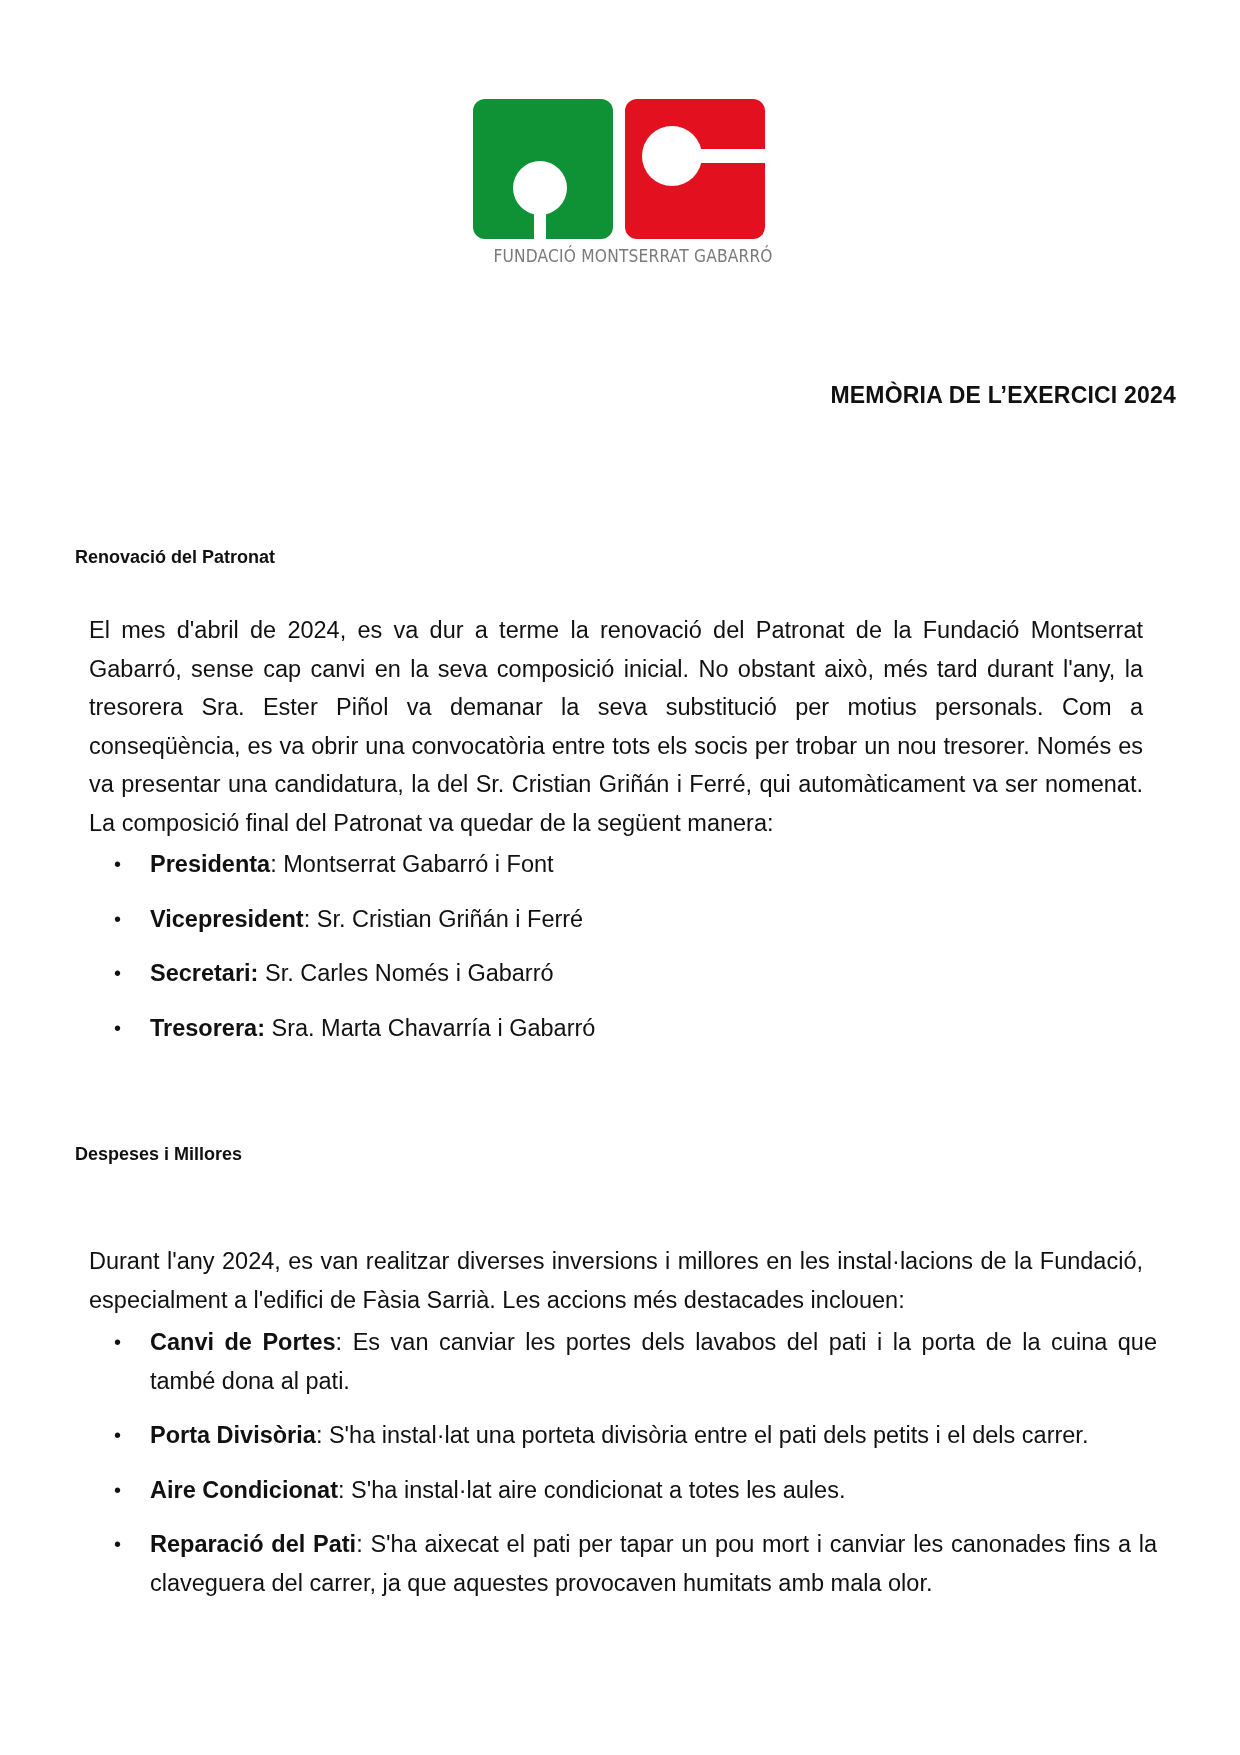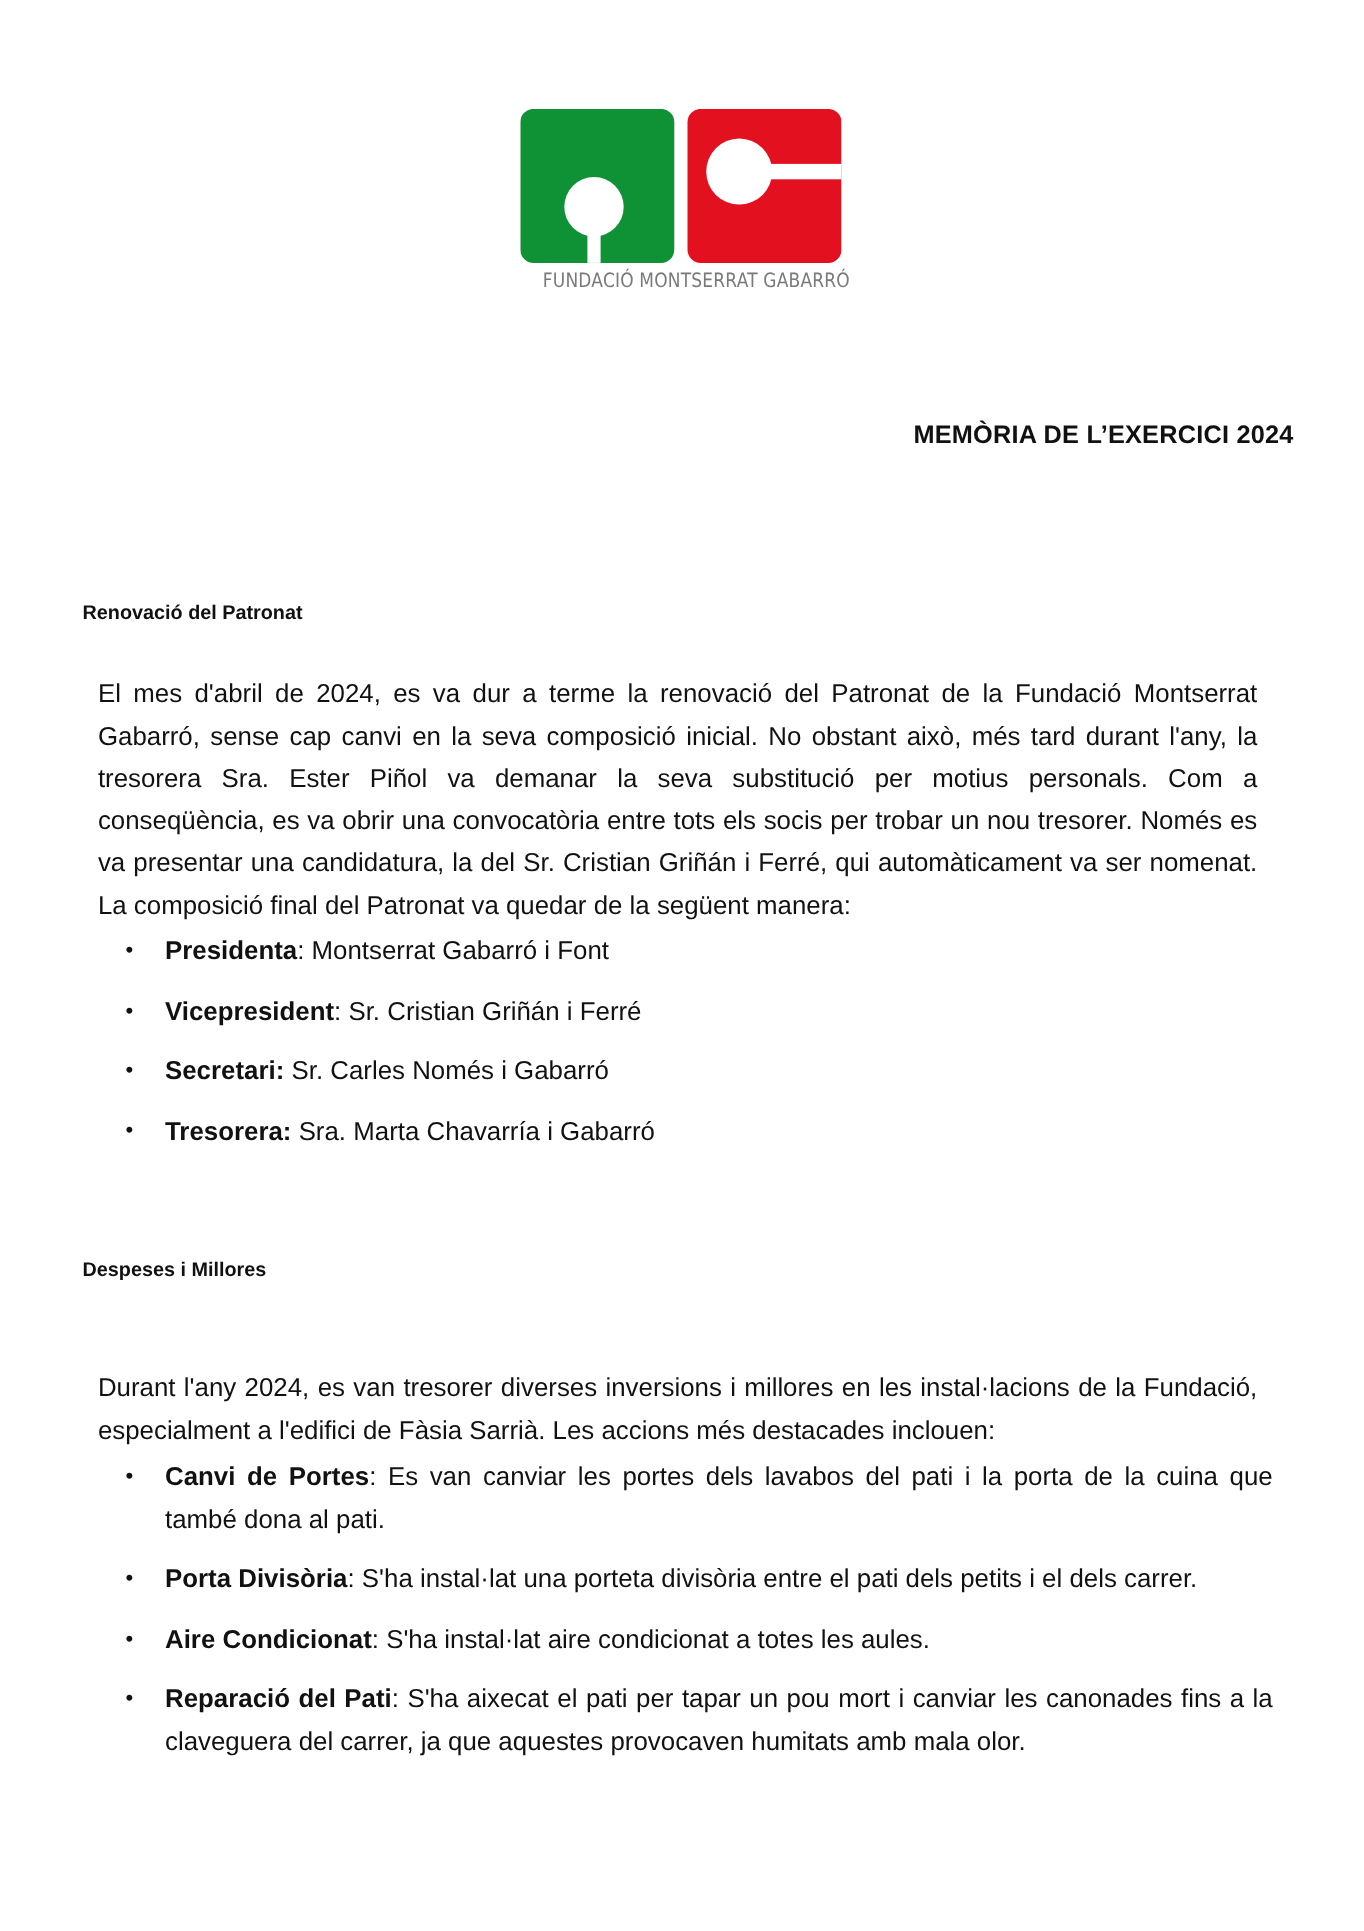--- a/index.html
+++ b/index.html
@@ -94,21 +94,21 @@
       <li>
         <span class="bullet">•</span>
         <span class="item-label">Tresorera:</span><span> </span><span>Sra. Marta Chavarría i Gabarró</span>
       </li>
     </ul>
   </div>
 
   <div class="section-heading" style="top:1104px;margin-top:24px;">Despeses i Millores</div>
 
   <div class="content" style="top:1212px;">
-    <p class="body">Durant l'any 2024, es van tresorer diverses inversions i millores en les instal·lacions de la Fundació, especialment a l'edifici de Fàsia Sarrià. Les accions més destacades inclouen:</p>
+    <p class="body">Durant l'any 2024, es van realitzar diverses inversions i millores en les instal·lacions de la Fundació, especialment a l'edifici de Fàsia Sarrià. Les accions més destacades inclouen:</p>
   </div>
 
   <div class="content" style="top:1307px;">
     <ul class="list">
       <li style="margin-bottom:16px;">
         <span class="bullet">•</span>
         <span class="item-label">Canvi de Portes</span><span>: </span><span>Es van canviar les portes dels lavabos del pati i la porta de la cuina que també dona al pati.</span>
       </li>
       <li style="margin-bottom:16px;">
         <span class="bullet">•</span>

